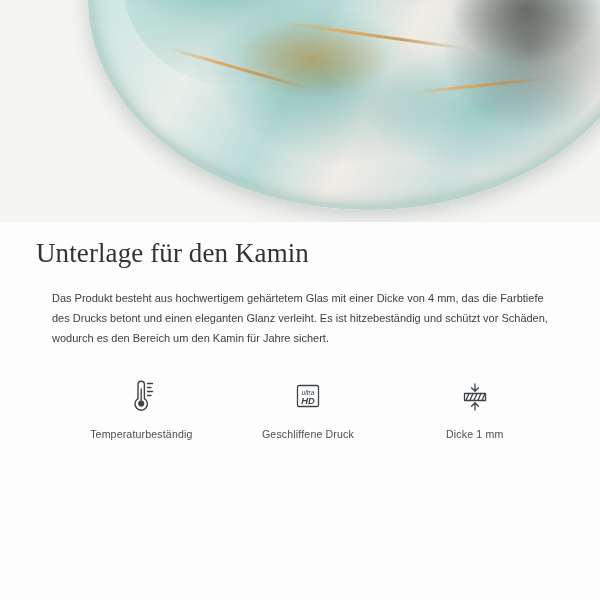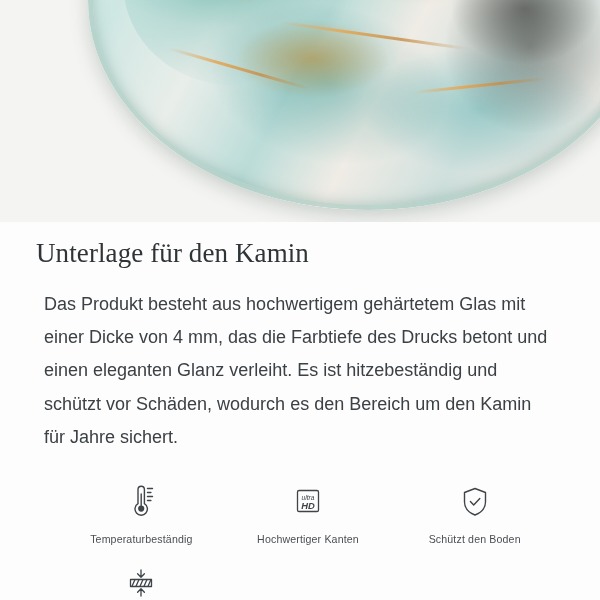--- a/index.html
+++ b/index.html
@@ -102,24 +102,24 @@
     font-family: "Liberation Serif", serif;
     font-size: 27px;
     line-height: 1.32;
     color: #2f3437;
     font-weight: 400;
     margin: 0 0 16px 0;
     letter-spacing: 0.1px;
   }
   .headline .line2 { display: block; }
   .paragraph {
-    font-size: 18px;
+    font-size: 11px;
     line-height: 1.85;
     color: #3c4145;
-    margin: 8px;
+    margin: 16px;
     max-width: 512px;
   }
 
   
   .features {
     margin-top: 26px;
     display: grid;
     grid-template-columns: repeat(3, 1fr);
     row-gap: 16px;
     padding: 0 22px;
@@ -189,32 +189,23 @@
       </div>
 
       <div class="feature">
         <div class="feature-icon">
           <svg width="44" height="44" viewBox="0 0 44 44" fill="none">
             <rect x="11.5" y="10.5" width="21" height="21" rx="1.6" stroke="#3f4448" stroke-width="1.3"></rect>
             <text x="22" y="20.4" text-anchor="middle" font-family="Liberation Sans, sans-serif" font-size="6.6" fill="#3f4448">ultra</text>
             <text x="22" y="28.6" text-anchor="middle" font-family="Liberation Sans, sans-serif" font-size="9.4" font-weight="bold" fill="#3f4448">HD</text>
           </svg>
         </div>
-        <div class="feature-label">Hochwertiger Kanten</div>
+        <div class="feature-label">Geschliffene Druck</div>
       </div>
 
-      <div class="feature">
-        <div class="feature-icon">
-          <svg width="44" height="44" viewBox="0 0 44 44" fill="none" stroke="#3f4448" stroke-width="1.4" stroke-linecap="round" stroke-linejoin="round">
-            <path d="M22 8.5l10.5 4v9.2c0 6.5-4.4 11-10.5 13.3-6.1-2.3-10.5-6.8-10.5-13.3V12.5z"></path>
-            <path d="M17.4 21.6l3.3 3.4 6.1-6.4"></path>
-          </svg>
-        </div>
-        <div class="feature-label">Schützt den Boden</div>
-      </div>
 
 
 
       <div class="feature">
         <div class="feature-icon">
           <svg width="44" height="44" viewBox="0 0 44 44" fill="none" stroke="#3f4448" stroke-width="1.3" stroke-linecap="round" stroke-linejoin="round">
             <path d="M22 9v6.5M18.6 12.8L22 16.2l3.4-3.4"></path>
             <rect x="11.5" y="18.5" width="21" height="7" stroke="#3f4448" stroke-width="1.3"></rect>
             <path d="M13 25.3l3-6.8M17 25.3l3-6.8M21 25.3l3-6.8M25 25.3l3-6.8M29 25.3l3-6.8"></path>
             <path d="M22 35v-6.5M18.6 31.2L22 27.8l3.4 3.4"></path>

